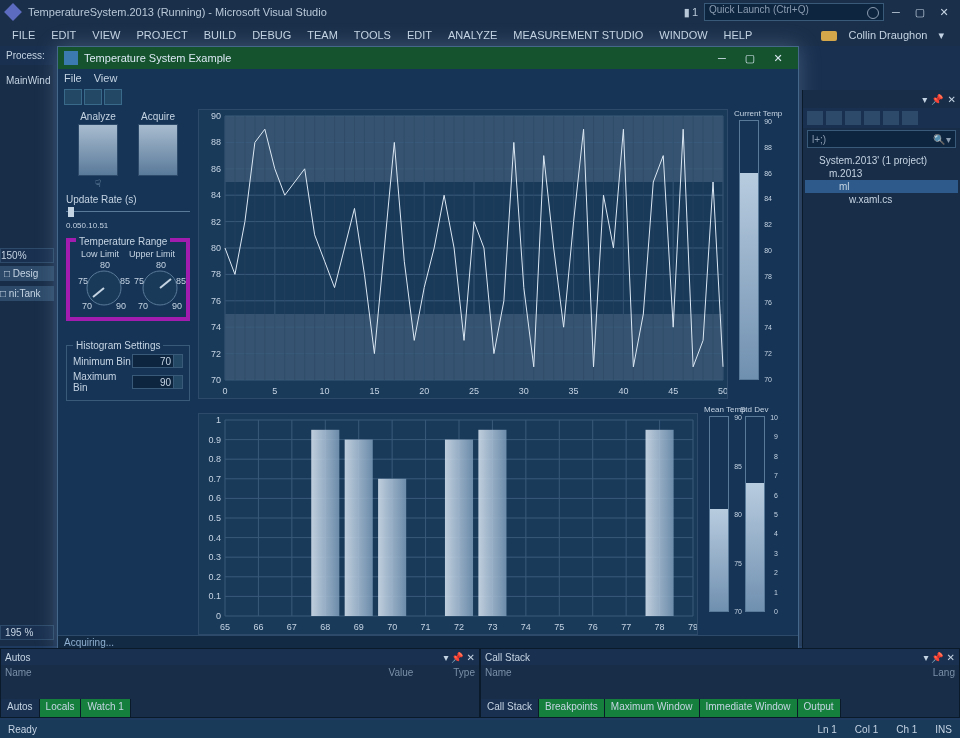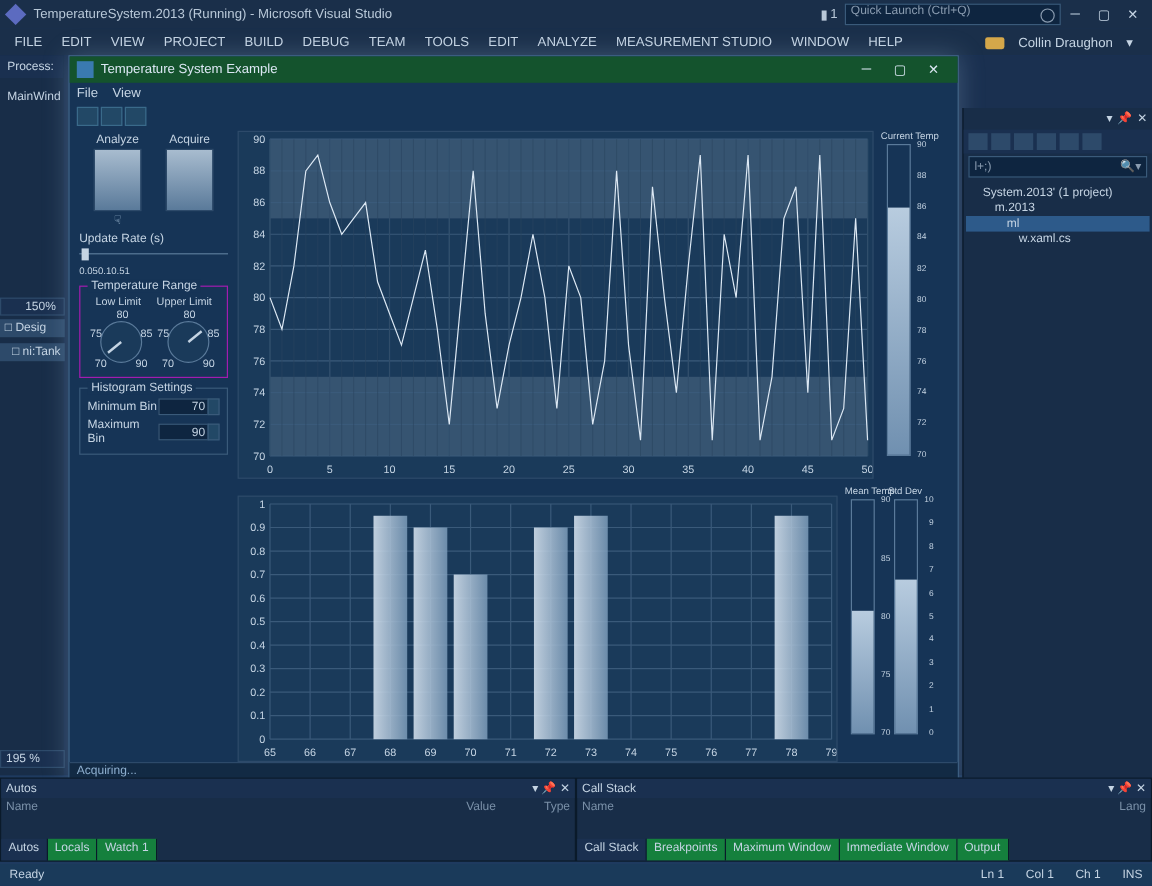--- a/index.html
+++ b/index.html
@@ -12,22 +12,22 @@
 .notif{margin:0 6px;display:flex;align-items:center;gap:2px}
 .win-btn{width:24px;height:18px;display:flex;align-items:center;justify-content:center;color:#c5d4e3}
 .menubar{height:22px;background:#1a2f4a;display:flex;align-items:center;padding:0 4px;gap:0px;font-size:11px}
 .menubar span{padding:3px 8px;cursor:default}
 .menubar .user{margin-left:auto;padding-right:12px}
 .user-ico{display:inline-block;width:10px;height:10px;background:#d4a74a;border-radius:2px;margin-right:4px;vertical-align:middle}
 .main-area{position:relative;height:600px;background:#1a3050}
 .left-strip{position:absolute;left:0;top:0;width:53px;height:100%;background:#182d48}
 .proc-tab{writing-mode:horizontal-tb;padding:4px 6px;background:#1a3050;font-size:10px}
 .mainwnd{padding:4px 6px;font-size:10px;margin-top:6px}
-.tank{padding:2px 10px;font-size:10px;background:#2d4a6a;margin-top:4px;white-space:nowrap;overflow:hidden}
-.zoom{position:absolute;left:0;top:202px;width:54px;background:#1a3050;font-size:10px;padding:1px 20px;border:1px solid #2d4a6a}
+.tank{padding:2px 0;font-size:10px;background:#2d4a6a;margin-top:4px;white-space:nowrap;overflow:hidden}
+.zoom{position:absolute;left:0;top:202px;width:54px;background:#1a3050;font-size:10px;padding:1px 0;border:1px solid #2d4a6a}
 .zoom2{position:absolute;left:0;bottom:6px;width:54px;background:#1a3050;font-size:10px;padding:1px 4px;border:1px solid #2d4a6a}
 .design{position:absolute;left:0;top:220px;font-size:10px;padding:2px 4px;background:#2d4a6a;white-space:nowrap;overflow:hidden;width:54px}
 .tank{top:236px;position:absolute;width:54px}
 
 
 .child-window{position:absolute;left:57px;top:0;width:742px;height:608px;background:#163456;border:1px solid #45688a;box-shadow:0 0 20px rgba(180,210,240,.25)}
 .cw-title{height:22px;background:#14532d;display:flex;align-items:center;padding:0 6px;font-size:11px;color:#dce8f4}
 .cw-title .ico{width:14px;height:14px;background:#3a7ab0;margin-right:6px}
 .cw-title .spacer{flex:1}
 .cw-title .wbtn{width:28px;text-align:center}
@@ -41,26 +41,26 @@
 .mode-btns{display:flex;gap:20px;justify-content:center;margin-bottom:4px}
 .mode{text-align:center;font-size:10px}
 .mode .box{width:40px;height:52px;background:linear-gradient(#a8bccf,#5a7a9a);border:1px solid #2d4a6a;margin:2px auto}
 .mode .hand{height:10px;font-size:10px;color:#9cb8d0}
 .section-label{font-size:10px;margin:6px 0 2px}
 .slider{height:10px;position:relative;margin:2px 0}
 .slider .track{position:absolute;top:4px;left:0;right:0;height:1px;background:#5a7a9a}
 .slider .thumb{position:absolute;top:0;left:2px;width:6px;height:10px;background:#c5d4e3}
 .slider-ticks{display:flex;font-size:8px;margin-top:4px}
 
-.temp-range{border:1px solid #a21caf;padding:4px 6px 6px;margin-top:8px}
+.temp-range{border:4px solid #a21caf;padding:4px 6px 6px;margin-top:8px}
 .limits{display:flex;justify-content:space-around;font-size:9px;margin-bottom:2px}
 .knobs{display:flex;justify-content:space-around}
 .knob svg{display:block}
 
-.histo{border:1px solid #3a5a7a;padding:4px 6px;margin-top:8px}
+.histo{border:1px solid #3a5a7a;padding:4px 6px;margin-top:24px}
 .hrow{display:flex;align-items:center;justify-content:space-between;margin:3px 0;font-size:10px}
 .hrow input{width:42px;height:14px;background:#0e2540;border:1px solid #3a5a7a;color:#c5d4e3;font-size:10px;text-align:right;padding-right:2px}
 .spin{width:10px;height:14px;border:1px solid #3a5a7a;background:#224866;margin-left:-1px}
 
 
 .chart-row{display:flex}
 .chart{background:#1a3a5a;border:1px solid #2d4a6a;position:relative}
 .main-chart{width:530px;height:290px}
 .hist-chart{width:500px;height:222px;margin-top:8px}
 .gauge{width:30px;margin-left:6px;position:relative}

